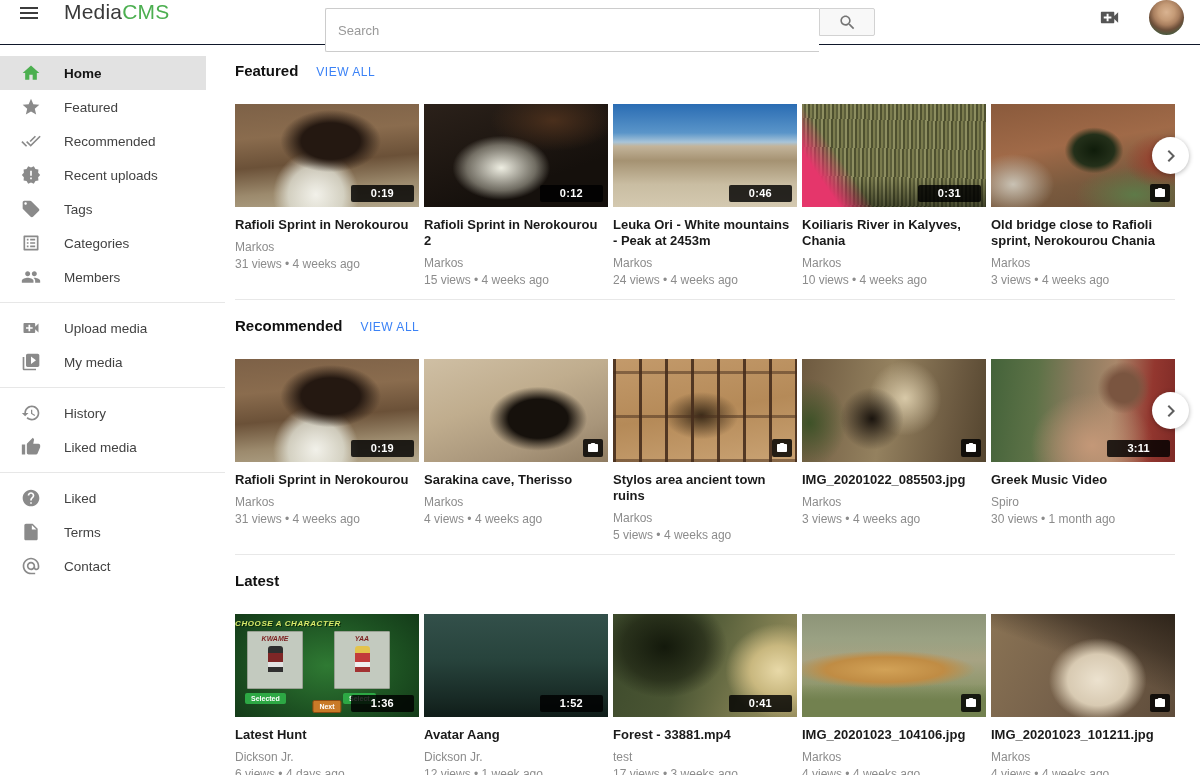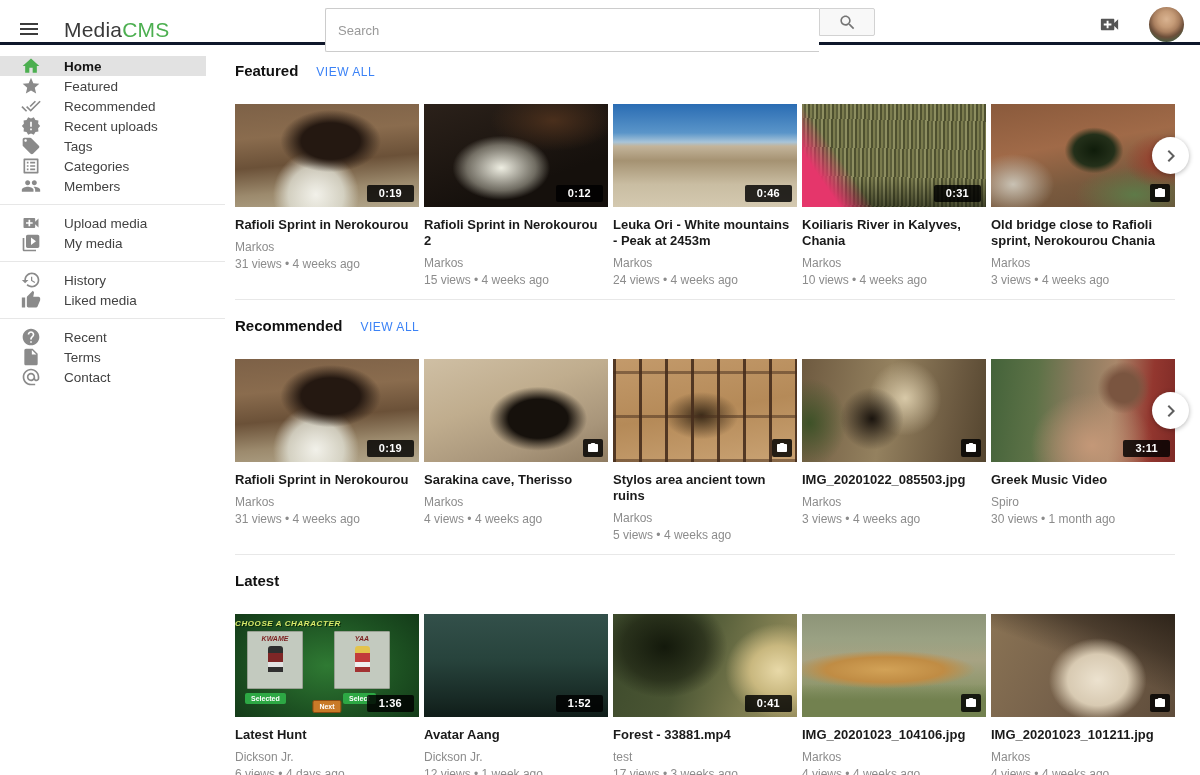--- a/index.html
+++ b/index.html
@@ -1,21 +1,21 @@
 <!DOCTYPE html>
 <html><head>
 <meta charset="utf-8">
 <style>
   * { box-sizing: border-box; margin: 0; padding: 0; }
   html, body { width: 1200px; height: 775px; overflow: hidden; background: #fff;
     font-family: "Liberation Sans", "DejaVu Sans", sans-serif; }
 
   
   .header { position: fixed; top: 0; left: 0; right: 0; height: 45px; background: #fff;
-    border-bottom: 3px solid #0f172a; display: flex; align-items: flex-end; z-index: 20; }
+    border-bottom: 1px solid #0f172a; display: flex; align-items: flex-start; z-index: 20; }
   .hamburger { margin-left: 16px; width: 26px; height: 26px; border: none; background: none;
     color: #3c3c3c; cursor: pointer; display: flex; align-items: center; justify-content: center; }
   .logo { margin-left: 22px; font-size: 21px; letter-spacing: 0.2px; cursor: pointer; text-decoration: none; }
   .logo .lp { color: #3a3a3a; }
   .logo .ls { color: #4caf50; }
   .search-wrap { position: absolute; left: 50%; transform: translateX(-50%); top: 8px;
     display: flex; width: 550px; height: 28px; }
   .search-input { flex: 1; height: 44px; border: 1px solid #ccc; border-right: none;
     padding: 0 12px; font-size: 13px; color: #333; outline: none; border-radius: 2px 0 0 2px; }
   .search-input::placeholder { color: #999; }
@@ -24,21 +24,21 @@
     border-radius: 0 2px 2px 0; }
   .header-right { margin-left: auto; display: flex; align-items: center; margin-right: 16px; }
   .upload-btn { border: none; background: none; color: #555; cursor: pointer; margin-right: 28px;
     display: flex; align-items: center; }
   .avatar { width: 35px; height: 35px; border-radius: 50%; cursor: pointer;
     background: radial-gradient(circle at 50% 35%, #d9b391 0%, #c59b77 28%, #a97f5f 45%, #6d4f3a 62%, #4c5a40 78%, #3c4a34 100%); }
 
   
   .sidebar { position: fixed; top: 46px; left: 0; bottom: 0; width: 225px; background: #fff;
     padding-top: 10px; z-index: 10; }
-  .sb-item { display: flex; align-items: center; height: 20px; width: 206px; padding-left: 20px;
+  .sb-item { display: flex; align-items: center; height: 34px; width: 206px; padding-left: 20px;
     cursor: pointer; color: #424242; }
   .sb-item.active { background: #e2e2e2; color: #141414; font-weight: 700; }
   .sb-icon { width: 22px; height: 22px; margin-right: 22px; color: #8a8a8a;
     display: flex; align-items: center; justify-content: center; }
   .sb-item.active .sb-icon { color: #4caf50; }
   .sb-label { font-size: 13.5px; }
   .sb-divider { height: 1px; background: #e7e7e7; margin: 8px 0; width: 225px; }
   .sb-footer { position: fixed; left: 20px; bottom: 14px; font-size: 12px; color: #9b9b9b;
     text-decoration: none; cursor: pointer; }
 
@@ -48,21 +48,21 @@
   .media-section:last-child { border-bottom: none; }
   .sec-head { display: flex; align-items: baseline; margin-bottom: 25px; }
   .sec-title { font-size: 15px; font-weight: 700; color: #111; }
   .view-all { font-size: 12px; color: #3b82f6; margin-left: 18px; letter-spacing: 0.5px;
     cursor: pointer; text-decoration: none; }
   .row-wrap { position: relative; }
   .card-row { display: flex; gap: 5px; }
   .card { width: 184px; flex: 0 0 184px; cursor: pointer; }
   .thumb { position: relative; width: 184px; height: 103px; background-color: #777; overflow: hidden; }
   .thumb-badge { position: absolute; right: 5px; bottom: 5px; background: rgba(0,0,0,0.82);
-    color: #fff; font-size: 11px; font-weight: 700; padding: 2px 12px; border-radius: 2px;
+    color: #fff; font-size: 11px; font-weight: 700; padding: 2px 20px; border-radius: 2px;
     line-height: 13px; display: flex; align-items: center; letter-spacing: 0.3px; }
   .badge-icon { padding: 3px 4px; }
   .card-title { margin-top: 10px; font-size: 13px; font-weight: 700; color: #1a1a1a; line-height: 16px; }
   .card-author { margin-top: 7px; font-size: 12px; color: #8c8c8c; }
   .card-meta { margin-top: 3px; font-size: 12px; color: #8c8c8c; }
   .next-arrow { position: absolute; right: -14px; top: 33px; width: 37px; height: 37px;
     border-radius: 50%; background: #fff; border: none; box-shadow: 0 1px 5px rgba(0,0,0,0.3);
     display: flex; align-items: center; justify-content: center; color: #5f5f5f; cursor: pointer; z-index: 5; }
 
   
@@ -262,21 +262,21 @@
       </span>
       <span class="sb-label">Liked media</span>
     </div>
     <div class="sb-divider"></div>
     <div class="sb-item">
       <span class="sb-icon">
         <svg viewBox="0 0 24 24" width="20" height="20">
           <path fill="currentColor" d="M12 2C6.48 2 2 6.48 2 12s4.48 10 10 10 10-4.48 10-10S17.52 2 12 2zm1 17h-2v-2h2v2zm2.07-7.75l-.9.92C13.45 12.9 13 13.5 13 15h-2v-.5c0-1.1.45-2.1 1.17-2.83l1.24-1.26c.37-.36.59-.86.59-1.41 0-1.1-.9-2-2-2s-2 .9-2 2H8c0-2.21 1.79-4 4-4s4 1.79 4 4c0 .88-.36 1.68-.93 2.25z"></path>
         </svg>
       </span>
-      <span class="sb-label">Recent</span>
+      <span class="sb-label">Liked</span>
     </div>
     <div class="sb-item">
       <span class="sb-icon">
         <svg viewBox="0 0 24 24" width="20" height="20">
           <path fill="currentColor" d="M6 2c-1.1 0-1.99.9-1.99 2L4 20c0 1.1.89 2 1.99 2H18c1.1 0 2-.9 2-2V8l-6-6H6zm7 7V3.5L18.5 9H13z"></path>
         </svg>
       </span>
       <span class="sb-label">Terms</span>
     </div>
     <div class="sb-item">

